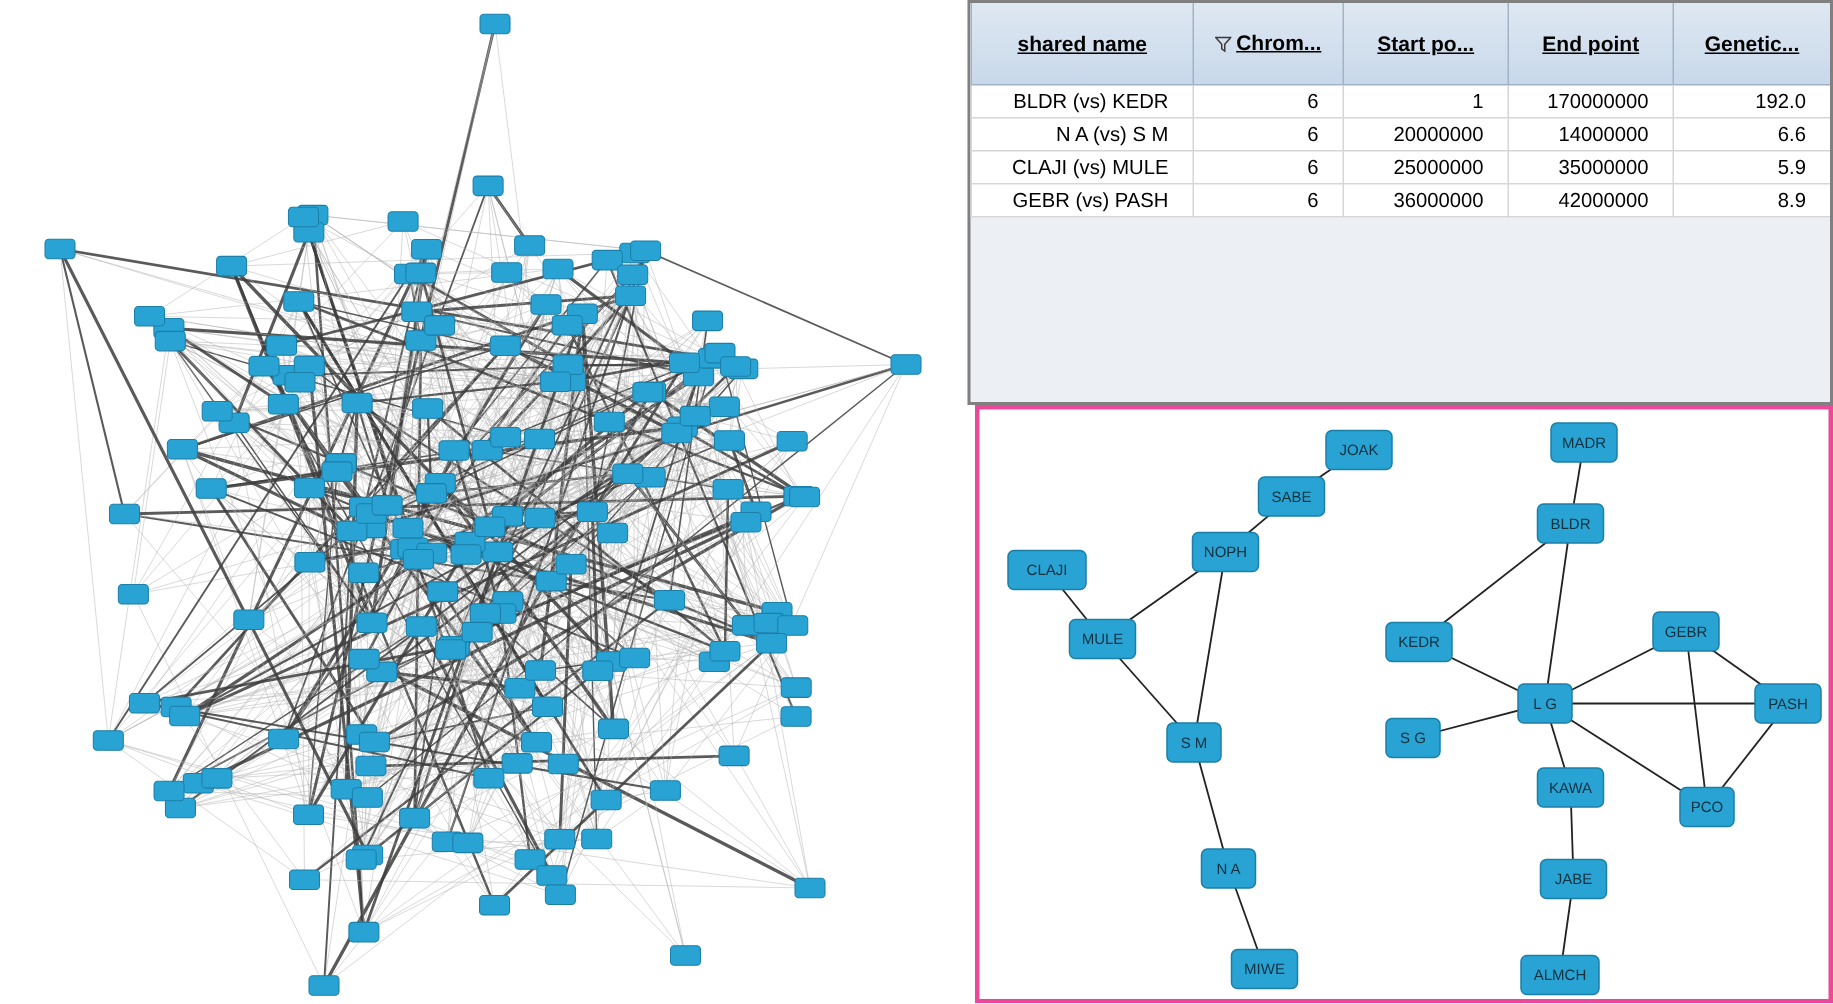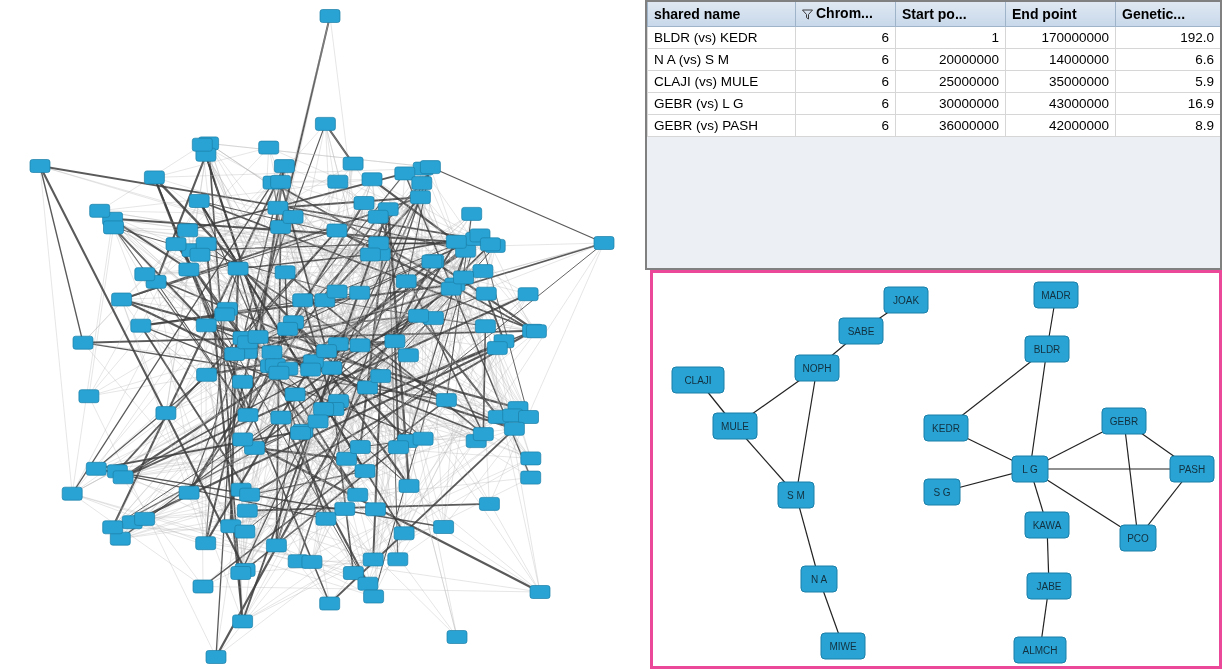--- a/index.html
+++ b/index.html
@@ -47,33 +47,35 @@
     table-layout: fixed;
   }
   table.data-table thead th {
     background: linear-gradient(#dfe8f2, #c8d8ea);
     border: 1px solid #9fb4c9;
     border-top: none;
     height: 24px;
     font-weight: bold;
     color: #000000;
     font-size: 14px;
-    padding: 0 6px;
-    text-align: left;
+    padding: 15px 6px;
+    text-align: center;
     white-space: nowrap;
     overflow: hidden;
+    text-decoration: underline;
   }
   table.data-table tbody td {
     border: 1px solid #d6d6d6;
     height: 21px;
-    padding: 0 6px;
+    padding: 0 16px;
     white-space: nowrap;
     overflow: hidden;
     color: #000;
     font-size: 13.5px;
+    text-align: right;
   }
   td.c-name { text-align: left; }
   td.c-num  { text-align: right; }
   .filter-icon {
     display: inline-block;
     vertical-align: middle;
     margin-right: 3px;
   }
   th.th-with-filter { text-align: left; padding-left: 4px; }
 
@@ -1415,27 +1417,20 @@
             <td class="c-num">6.6</td>
           </tr>
           <tr>
             <td class="c-name">CLAJI (vs) MULE</td>
             <td class="c-num">6</td>
             <td class="c-num">25000000</td>
             <td class="c-num">35000000</td>
             <td class="c-num">5.9</td>
           </tr>
           <tr>
-            <td class="c-name">GEBR (vs) L G</td>
-            <td class="c-num">6</td>
-            <td class="c-num">30000000</td>
-            <td class="c-num">43000000</td>
-            <td class="c-num">16.9</td>
-          </tr>
-          <tr>
             <td class="c-name">GEBR (vs) PASH</td>
             <td class="c-num">6</td>
             <td class="c-num">36000000</td>
             <td class="c-num">42000000</td>
             <td class="c-num">8.9</td>
           </tr>
         </tbody>
     </table>
   </div>
 

